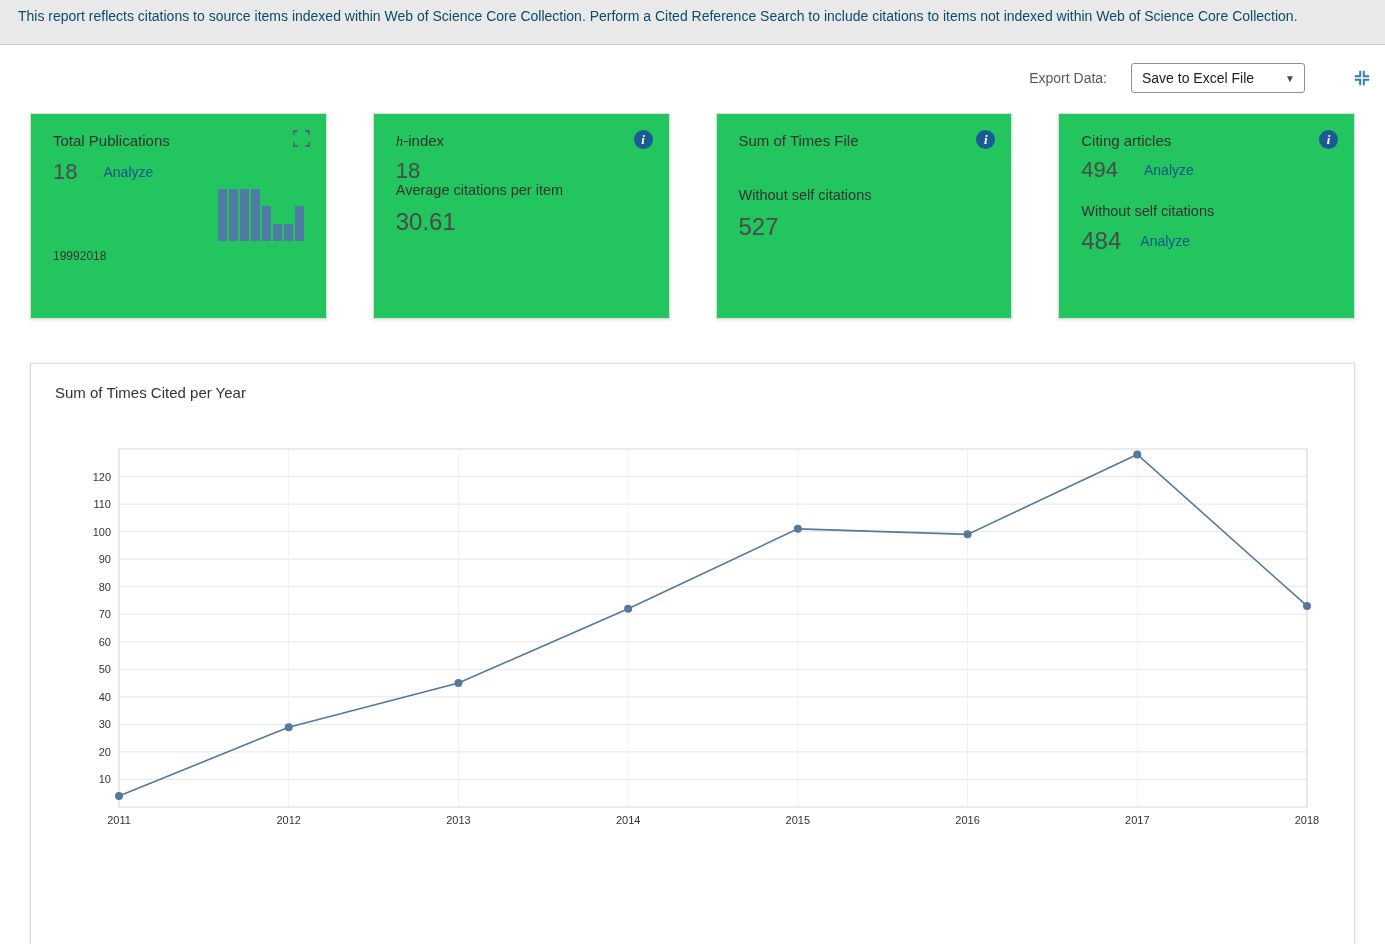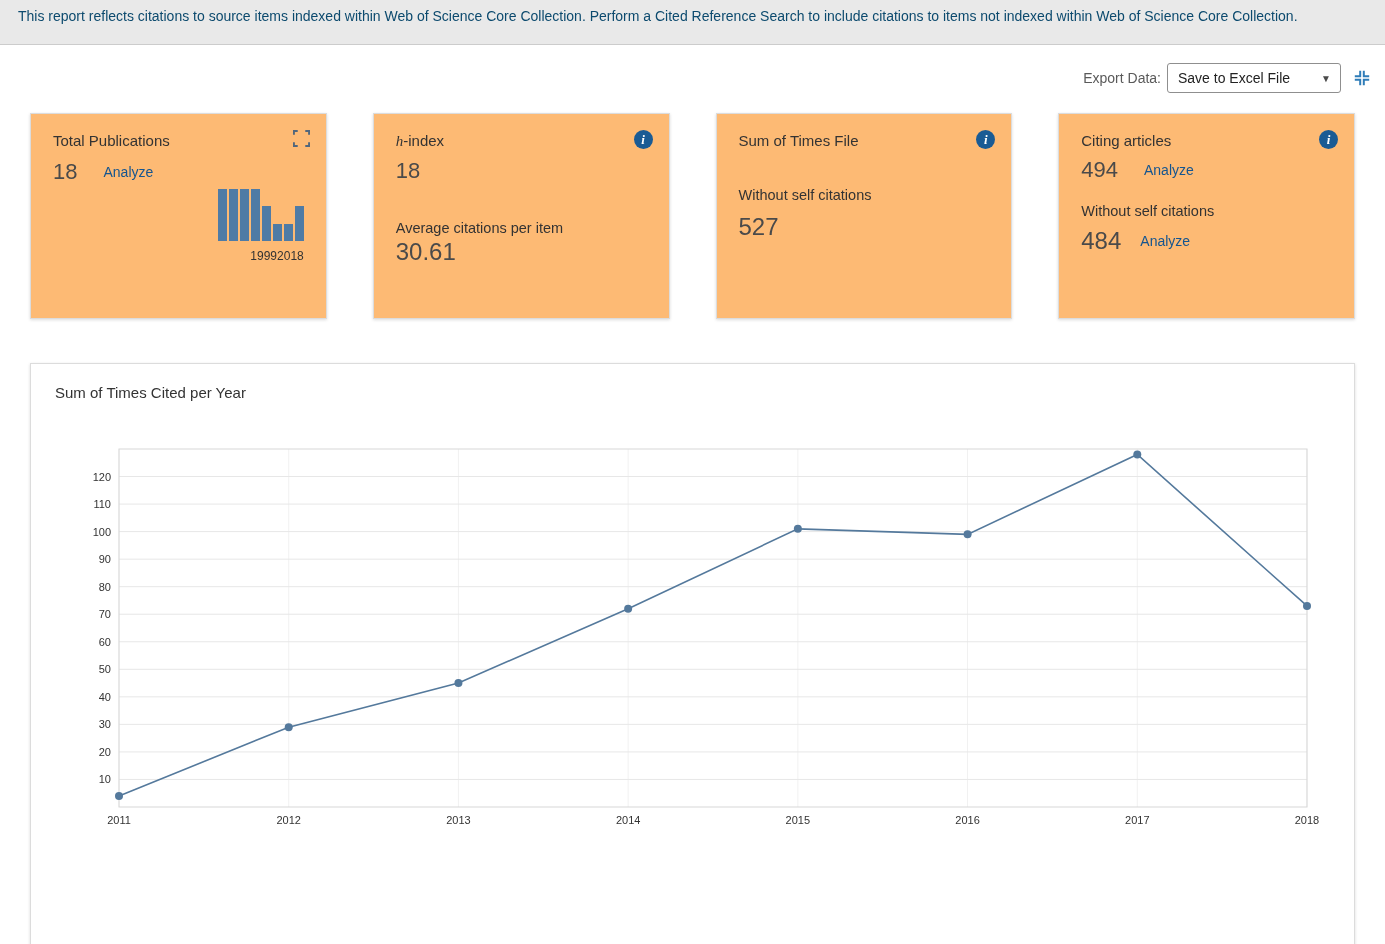--- a/index.html
+++ b/index.html
@@ -18,39 +18,39 @@
     padding:8px 18px 20px 18px;
   }
   .search-line { font-size:14.5px; color:#1a1a1a; padding:4px 0 12px 0; }
   .search-bold { font-weight:bold; }
   .more-link { color:var(--accent-blue,#15558f); font-weight:bold; cursor:pointer; text-decoration:none; }
   .report-note { font-size:14px; color:#0c4a6e; }
 
   
   .export-row {
     display:flex; justify-content:flex-end; align-items:center;
-    padding:18px 14px 0 30px; gap:6px;
+    padding:18px 14px 0 30px; gap:24px;
   }
   .export-label { font-size:14px; color:#5a5a5a; }
   .export-select {
     width:174px; height:30px;
     border:1px solid #8f8f8f; border-radius:3px; background:#fff;
     display:flex; align-items:center; justify-content:space-between;
     padding:0 9px 0 10px; font-size:14px; color:#222; cursor:pointer;
-    margin-right:6px;
+    margin-right:24px;
   }
   .chevron { font-size:10px; color:#4a4a4a; }
   .collapse-btn { cursor:pointer; display:inline-flex; }
   .collapse-btn svg g { stroke:var(--icon-blue,#2e7cb8); }
 
   
   .cards-row { display:flex; gap:46px; padding:20px 30px 0 30px; }
   .card {
     flex:1; position:relative;
-    background:#fdba74; border:1px solid #dcdcdc;
+    background:#22c55e; border:1px solid #dcdcdc;
     box-shadow:0 1px 3px rgba(0,0,0,.14);
     height:206px; padding:18px 22px 28px 22px;
   }
   .card-head { display:flex; justify-content:space-between; align-items:flex-start; }
   .card-title { font-size:15px; color:#333; }
   .card-title i { font-family:"Liberation Serif", serif; }
   .value-row { display:flex; align-items:center; gap:26px; margin-top:10px; }
   .card-value { font-size:22px; color:#4a4a4a; line-height:1; }
   .card-subvalue { font-size:24px; color:#4a4a4a; line-height:1; }
   .analyze-link { font-size:14px; color:var(--accent-blue,#15558f); cursor:pointer; }
@@ -63,21 +63,21 @@
     cursor:pointer; margin:-2px -6px 0 0;
   }
   .expand-btn { cursor:pointer; margin:-2px -6px 0 0; }
   .expand-btn svg path { stroke:#51677c; }
 
   .mini-chart {
     display:flex; align-items:flex-end; justify-content:flex-end;
     gap:2px; height:52px; margin-top:6px;
   }
   .mini-bar { width:9px; background:var(--bar-fill,#4f7ba5); }
-  .mini-years { display:flex; justify-content:flex-end; font-size:12px; color:#333; margin-top:8px; }
+  .mini-years { display:flex; justify-content:flex-start; font-size:12px; color:#333; margin-top:8px; }
 
   
   .chart-card {
     margin:44px 30px 0 30px;
     border:1px solid #dcdcdc; background:#fff;
     box-shadow:0 1px 3px rgba(0,0,0,.14);
     padding:20px 24px; height:588px;
   }
   .chart-title { font-size:15px; color:#333; }
   .line-chart { display:block; margin-top:36px; }
@@ -151,22 +151,22 @@
   </div>
 
   <div class="card">
     <div class="card-head">
       <span class="card-title"><i>h</i><span>-index</span></span>
       <span class="info-icon">i</span>
     </div>
     <div class="value-row">
       <span class="card-value">18</span>
     </div>
-    <div class="sub-label" style="margin-top:38px;">Average citations per item</div>
-    <div class="card-subvalue" style="margin-top:4px;">30.61</div>
+    <div class="sub-label" style="">Average citations per item</div>
+    <div class="card-subvalue" style="margin-top:12px;">30.61</div>
   </div>
 
   <div class="card">
     <div class="card-head">
       <span class="card-title">Sum of Times File</span>
       <span class="info-icon">i</span>
     </div>
     <div class="sub-label" style="margin-top:38px;">Without self citations</div>
     <div class="card-subvalue" style="margin-top:12px;">527</div>
   </div>

